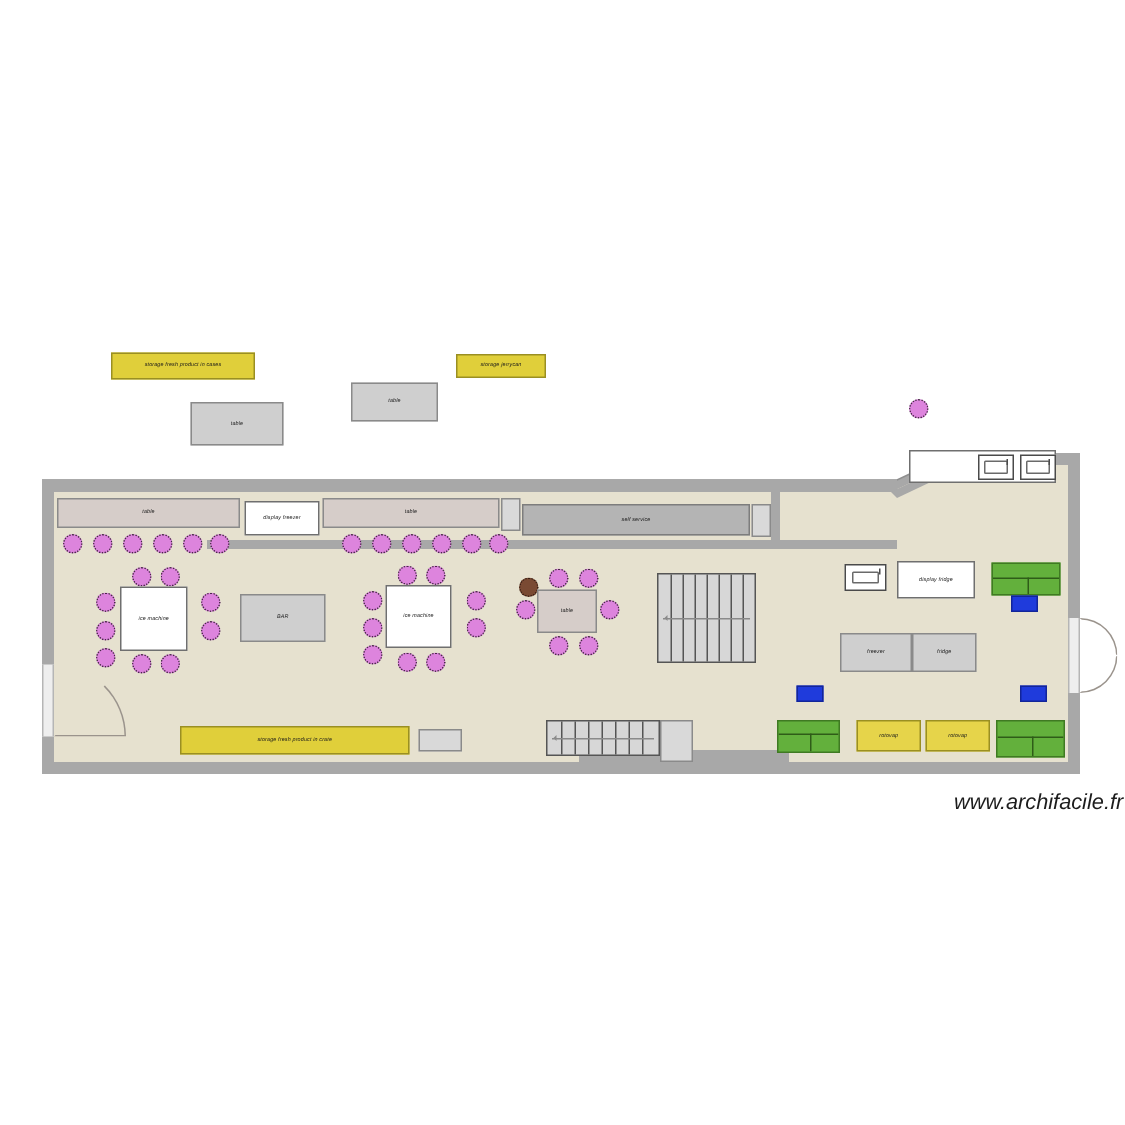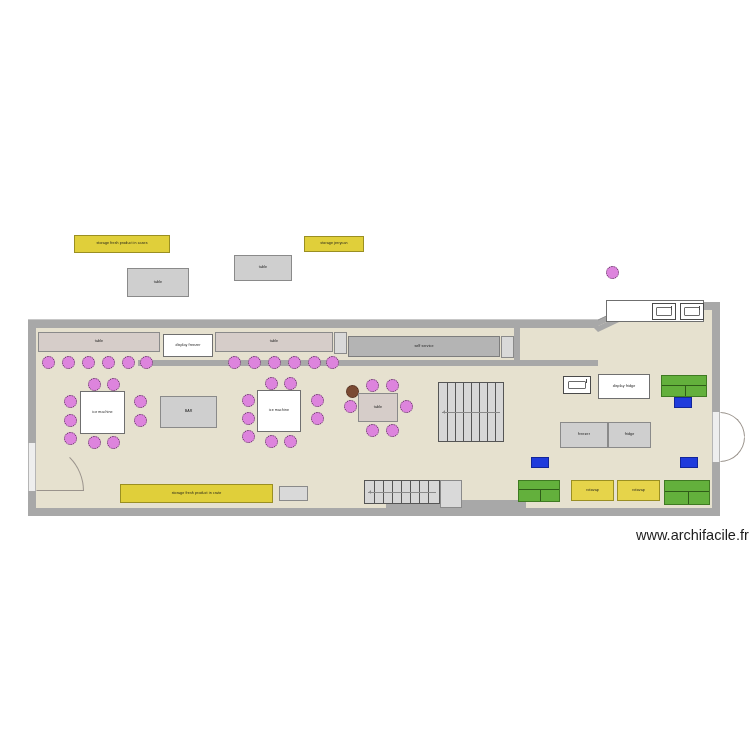--- a/index.html
+++ b/index.html
@@ -2,21 +2,21 @@
 <html><head>
 <meta charset="utf-8">
 <style>
   * { box-sizing: border-box; margin: 0; padding: 0; }
   html, body {
     width: 750px; height: 750px;
     background: #ffffff;
     font-family: "Liberation Sans", sans-serif;
     overflow: hidden;
   }
-  #stage { position: relative; width: 750px; height: 750px; }
+  #stage { position: relative; width: 750px; height: 750px; font-style: italic; }
 
   
   .obj {
     position: absolute;
     display: flex; align-items: center; justify-content: center;
     text-align: center;
     line-height: 1.05;
     color: #1a1a1a;
     overflow: hidden;
   }

